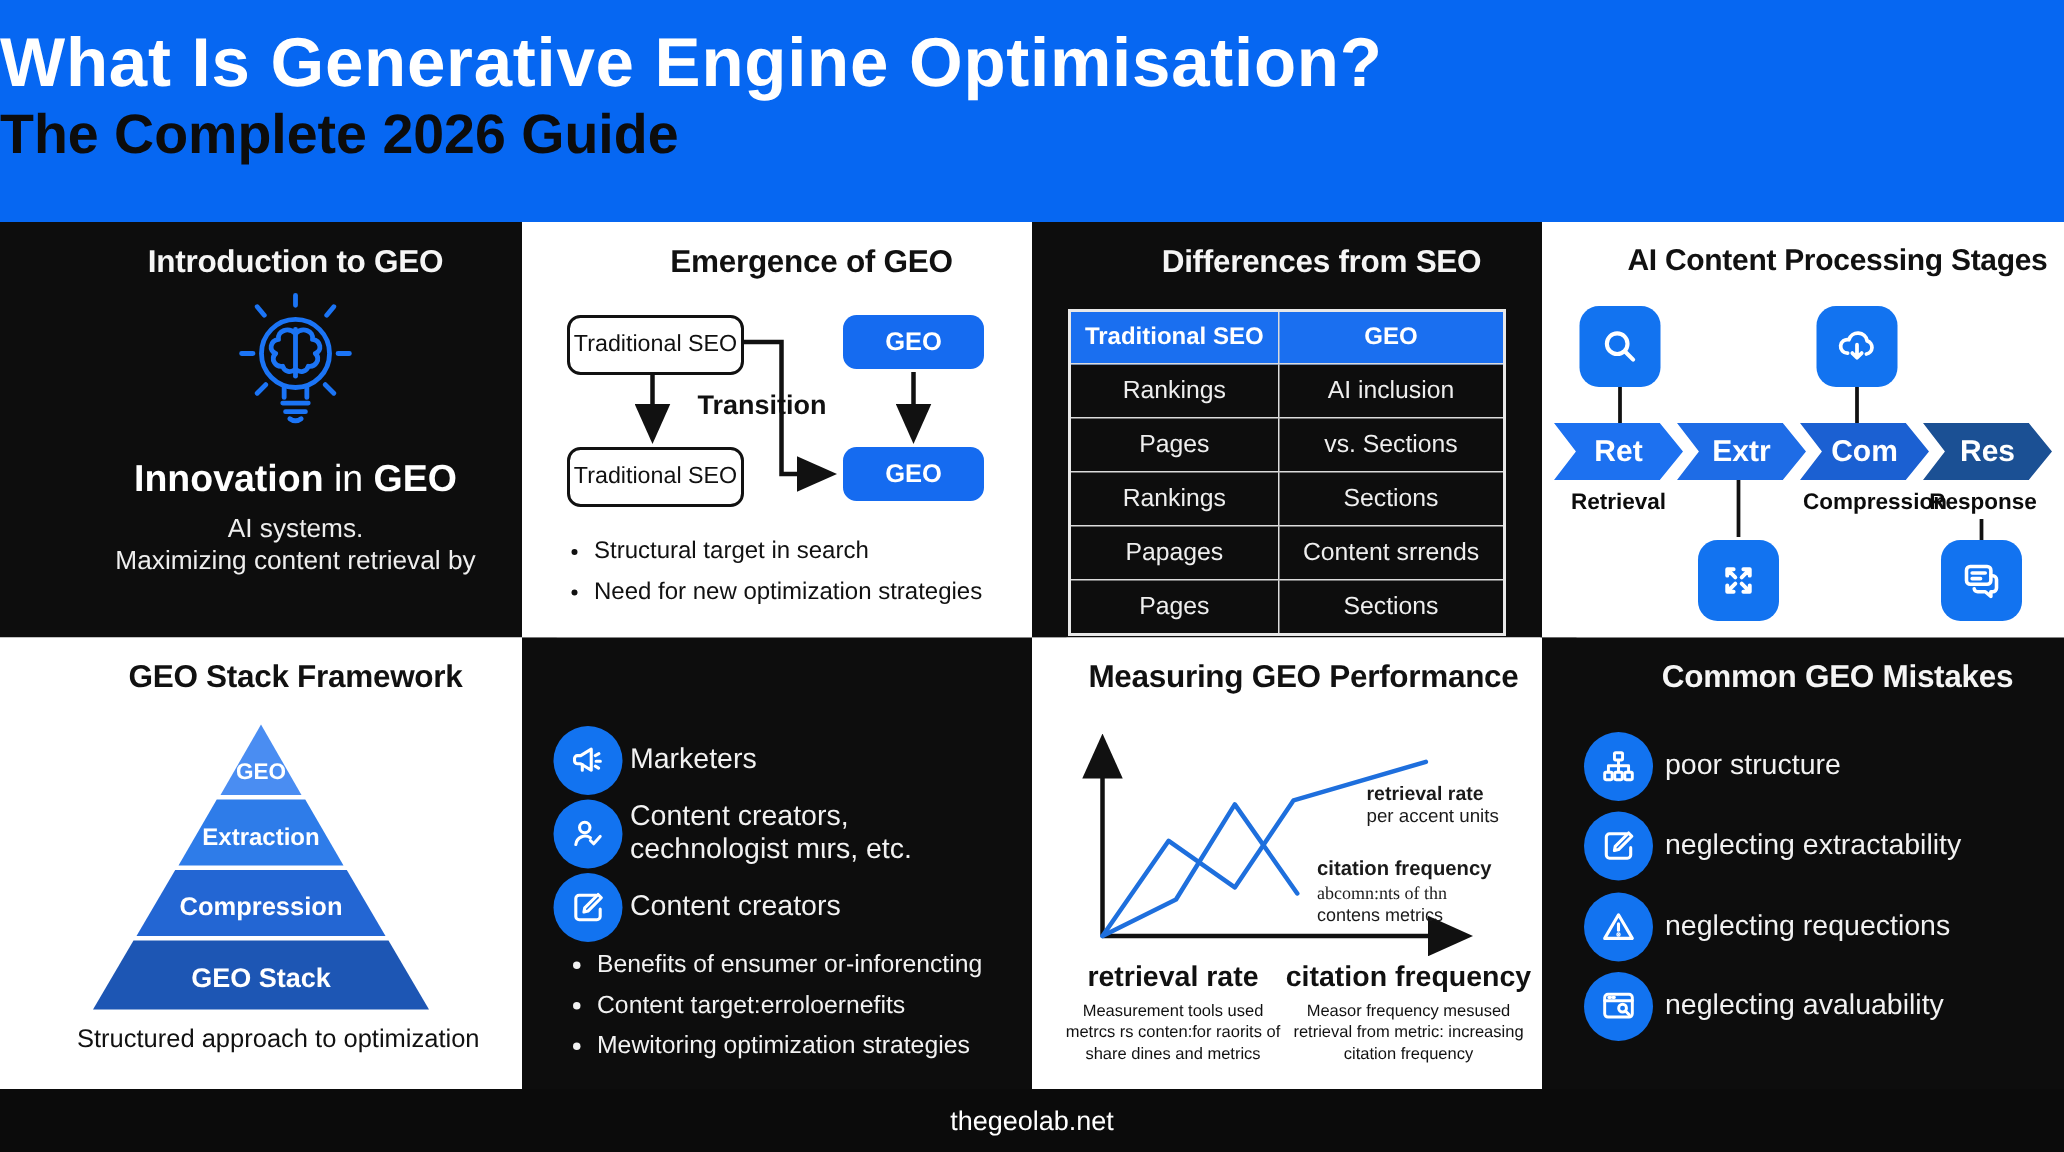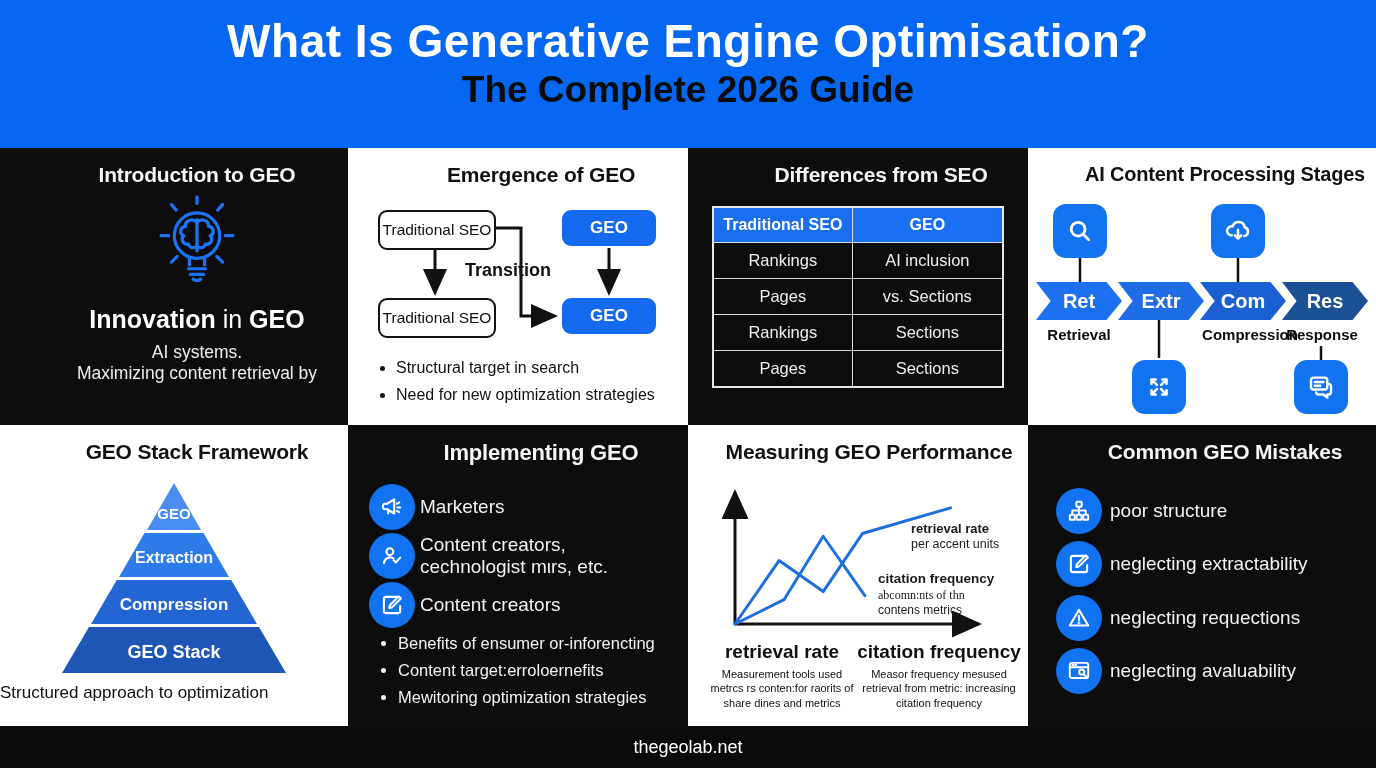--- a/index.html
+++ b/index.html
@@ -1,20 +1,20 @@
 <!DOCTYPE html>
 <html><head>
 <meta charset="utf-8">
 <style>
   html,body{margin:0;padding:0;}
   body{width:1376px;height:768px;position:relative;overflow:hidden;background:#ffffff;
        font-family:"Liberation Sans","DejaVu Sans",sans-serif;}
   .abs{position:absolute;}
   
-  .header{left:0;top:0;width:1376px;height:148px;background:#0667f2;text-align:center;}
+  .header{left:0;top:0;width:1376px;height:148px;background:#0667f2;}
   .h1{margin:0;padding-top:16px;font-size:46px;line-height:1.1;font-weight:bold;color:#ffffff;letter-spacing:.5px;}
   .h2{margin:0;padding-top:3px;font-size:37px;line-height:1.1;font-weight:bold;color:#0c0c0c;}
   
   .panel{position:absolute;overflow:hidden;padding-left:23px;}
   .dark{background:#0d0d0d;color:#f5f5f5;}
   .light{background:#ffffff;color:#111111;}
   .p-title{text-align:center;font-weight:bold;font-size:21px;padding-top:15px;letter-spacing:-.2px;}
   
   .headline{text-align:center;font-size:25px;margin-top:2px;color:#fff;}
   .headline .b{font-weight:bold;}
@@ -36,21 +36,21 @@
   
   .sq-icon{position:absolute;width:54px;height:54px;border-radius:13px;background:#1273f0;display:flex;align-items:center;justify-content:center;}
   .chev{position:absolute;top:134px;width:86px;height:38px;color:#fff;font-weight:bold;font-size:20px;
         display:flex;align-items:center;justify-content:center;
         clip-path:polygon(0% 0%,82% 0%,100% 50%,82% 100%,0% 100%,17% 50%);}
   .chev1{background:#1d71f0;} .chev2{background:#1e6ce6;} .chev3{background:#1b60d2;} .chev4{background:#1b5094;}
   .stage-label{position:absolute;top:178px;font-weight:bold;font-size:15px;color:#0c0c0c;text-align:center;}
   
   .tier1{fill:#4a8df2;} .tier2{fill:#2e7ce9;} .tier3{fill:#2366d3;} .tier4{fill:#1d56b4;}
   .tier-label{fill:#ffffff;font-weight:bold;text-anchor:middle;}
-  .caption{position:absolute;left:0;top:258px;width:100%;font-size:17px;color:#111;}
+  .caption{position:absolute;left:0;top:258px;width:100%;text-align:center;font-size:17px;color:#111;}
   
   .circ-icon{position:absolute;border-radius:50%;background:#1273f0;display:flex;align-items:center;justify-content:center;}
   .item-label{position:absolute;font-size:19px;color:#f2f2f2;line-height:22px;}
   .bullets.white{color:#f2f2f2;font-size:16.5px;}
   .bullets.white li{line-height:27px;}
   
   .anno{position:absolute;color:#1a1a1a;}
   .anno .t{font-weight:bold;font-size:13px;line-height:1.25;}
   .anno .s{font-size:12.5px;line-height:1.25;}
   .axis-block{position:absolute;top:216px;text-align:center;color:#111;}
@@ -131,20 +131,24 @@
         </tr>
     <tr>
           <td>Pages</td>
           <td>vs. Sections</td>
         </tr>
     <tr>
           <td>Rankings</td>
           <td>Sections</td>
         </tr>
     <tr>
+          <td>Papages</td>
+          <td>Content srrends</td>
+        </tr>
+    <tr>
           <td>Pages</td>
           <td>Sections</td>
         </tr>
   </tbody>
     </table>
 </div>
 
 <div class="panel light" style="left:1028px;top:148px;width:348px;height:277px;">
   <div class="p-title" style="font-size:20px;">AI Content Processing Stages</div>
   <svg width="348" height="277" style="position:absolute;left:0;top:0;">
@@ -197,21 +201,20 @@
     <polygon class="tier4" points="89,152 259,152 286,198 62,198"></polygon>
     <text class="tier-label" x="174" y="44" font-size="15">GEO</text>
     <text class="tier-label" x="174" y="88" font-size="16">Extraction</text>
     <text class="tier-label" x="174" y="135" font-size="17">Compression</text>
     <text class="tier-label" x="174" y="183" font-size="18">GEO Stack</text>
   </svg>
   <div class="caption">Structured approach to optimization</div>
 </div>
 
 <div class="panel dark" style="left:348px;top:425px;width:340px;height:301px;">
-  <div class="p-title" style="font-size:22px;">Implementing GEO</div>
 
   <div class="circ-icon" style="left:21px;top:59px;width:46px;height:46px;">
     <svg width="26" height="26" viewBox="0 0 24 24" fill="none" stroke="#fff" stroke-width="1.9" stroke-linecap="round" stroke-linejoin="round">
       <path d="M14 5 L7.5 9 H5.5 A1.8 1.8 0 0 0 3.7 10.8 v1.4 A1.8 1.8 0 0 0 5.5 14 h2 L14 18 Z"></path>
       <path d="M8.5 14.5 v3.5 M16.5 9 l2.2 -1.2 M17 12.5 h2.6 M16.5 15.5 l2 1.2"></path>
     </svg>
   </div>
   <div class="item-label" style="left:72px;top:71px;">Marketers</div>
 
   <div class="circ-icon" style="left:21px;top:108px;width:46px;height:46px;">

